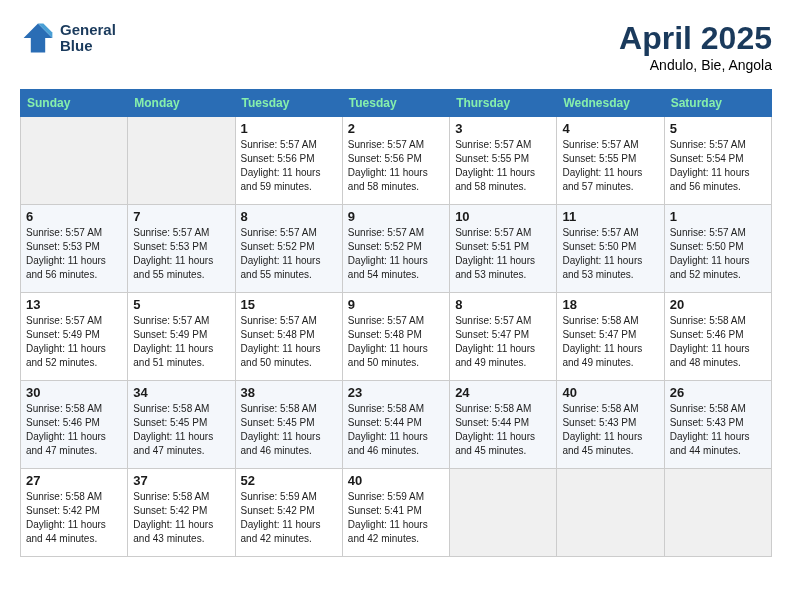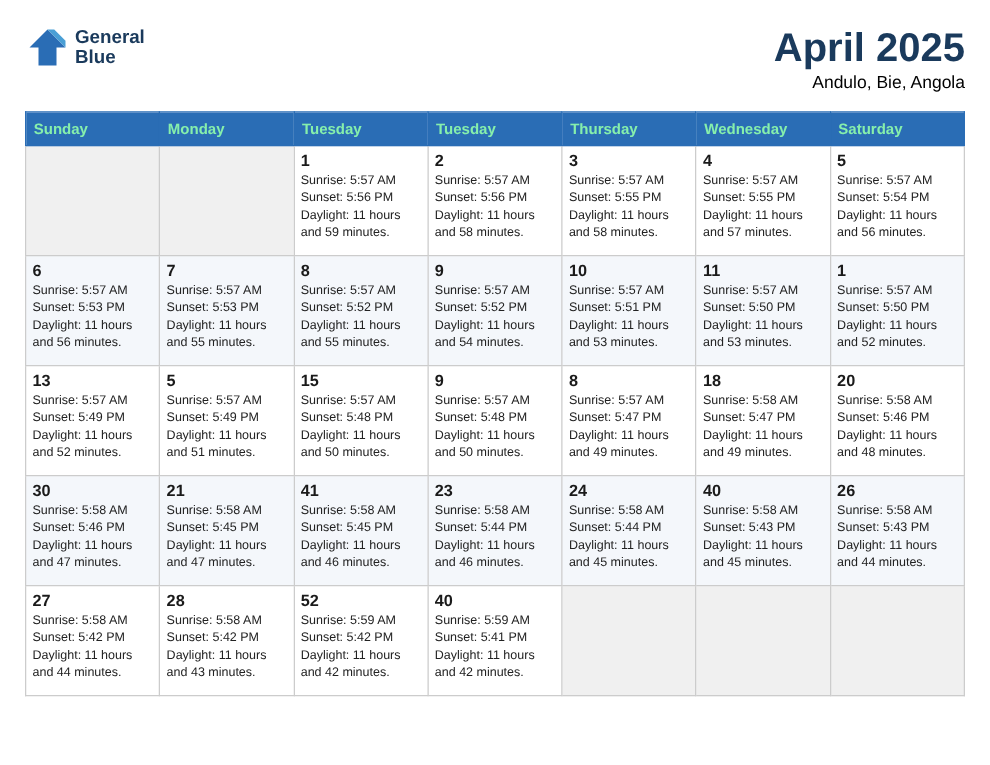--- a/index.html
+++ b/index.html
@@ -266,28 +266,28 @@
       </tr>
       <tr>
         <td>
           <div class="day-number">30</div>
           <div class="day-info" style="white-space: pre-line;">Sunrise: 5:58 AM
 Sunset: 5:46 PM
 Daylight: 11 hours
 and 47 minutes.</div>
         </td>
         <td>
-          <div class="day-number">21</div>
+          <div class="day-number">34</div>
           <div class="day-info" style="white-space: pre-line;">Sunrise: 5:58 AM
 Sunset: 5:45 PM
 Daylight: 11 hours
 and 47 minutes.</div>
         </td>
         <td>
-          <div class="day-number">41</div>
+          <div class="day-number">38</div>
           <div class="day-info" style="white-space: pre-line;">Sunrise: 5:58 AM
 Sunset: 5:45 PM
 Daylight: 11 hours
 and 46 minutes.</div>
         </td>
         <td>
           <div class="day-number">23</div>
           <div class="day-info" style="white-space: pre-line;">Sunrise: 5:58 AM
 Sunset: 5:44 PM
 Daylight: 11 hours
@@ -317,21 +317,21 @@
       </tr>
       <tr>
         <td>
           <div class="day-number">27</div>
           <div class="day-info" style="white-space: pre-line;">Sunrise: 5:58 AM
 Sunset: 5:42 PM
 Daylight: 11 hours
 and 44 minutes.</div>
         </td>
         <td>
-          <div class="day-number">28</div>
+          <div class="day-number">37</div>
           <div class="day-info" style="white-space: pre-line;">Sunrise: 5:58 AM
 Sunset: 5:42 PM
 Daylight: 11 hours
 and 43 minutes.</div>
         </td>
         <td>
           <div class="day-number">52</div>
           <div class="day-info" style="white-space: pre-line;">Sunrise: 5:59 AM
 Sunset: 5:42 PM
 Daylight: 11 hours

